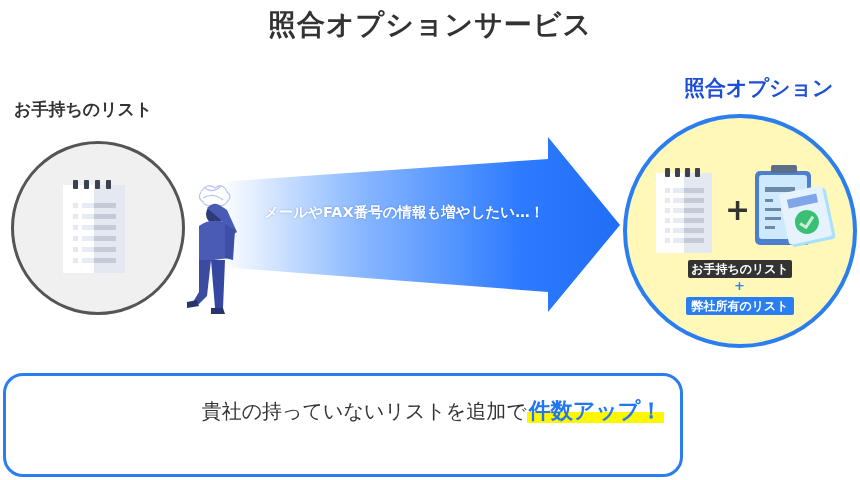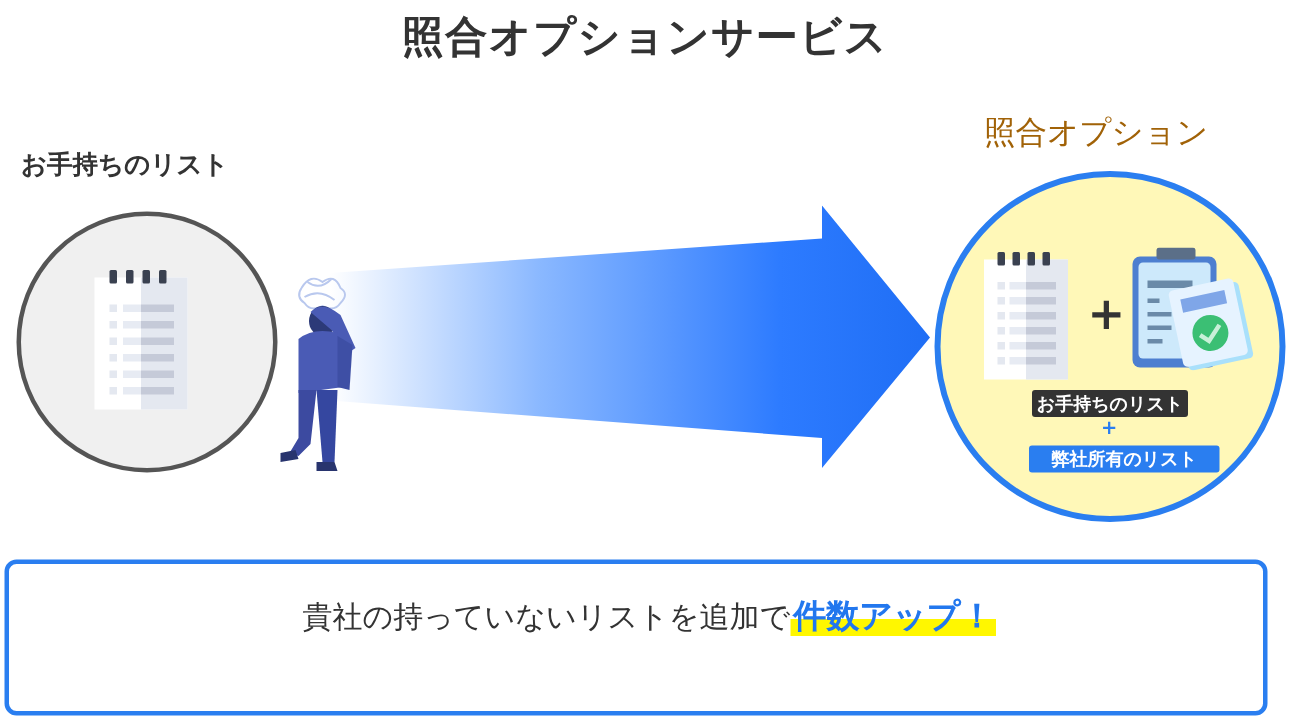--- a/index.html
+++ b/index.html
@@ -17,32 +17,32 @@
   .notepad .dot { position:absolute; width:5px; height:5px; background:#e4e8f0; }
   .notepad .line { position:absolute; height:5px; background:#e7ebf3; }
   .notepad .line2 { position:absolute; height:5px; background:#c5cad8; }
 
   .arrow { position:absolute; left:220px; top:137px; width:400px; height:175px; }
   .arrow-text { position:absolute; left:264px; top:202px; font-size:14.5px; font-weight:bold;
                 color:#fff; line-height:21px; text-shadow:0 0 2px rgba(0,60,160,0.4); }
 
   .person { position:absolute; left:185px; top:178px; width:70px; height:145px; }
 
-  .right-label { position:absolute; top:74px; left:656px; font-size:21px; font-weight:normal; color:#a16207; }
+  .right-label { position:absolute; top:74px; left:684px; font-size:21px; font-weight:bold; color:#1d4ed8; }
   .right-circle { position:absolute; top:114px; left:623px; width:234px; height:234px;
                   border-radius:50%; background:#fff8b8; border:4px solid #2a7ef0; }
   .plus-big { position:absolute; left:725px; top:192px; font-size:30px; font-weight:bold; color:#333; }
   .tag-dark { position:absolute; left:688px; top:260px; width:104px; height:18px; background:#333;
               color:#fff; font-size:12px; font-weight:bold; text-align:center; line-height:18px; border-radius:2px; }
   .plus-small { position:absolute; left:734px; top:278px; font-size:13px; font-weight:bold; color:#2a7ef0; }
-  .tag-blue { position:absolute; left:686px; top:297px; width:127px; height:18px; background:#2a7ef0;
+  .tag-blue { position:absolute; left:686px; top:297px; width:108px; height:18px; background:#2a7ef0;
               color:#fff; font-size:12px; font-weight:bold; text-align:center; line-height:18px; border-radius:2px; }
 
-  .bottom-box { position:absolute; left:3px; top:373px; width:842px; height:104px;
-                border:3px solid #2a7ef0; border-radius:8px; background:#fff; }
+  .bottom-box { position:absolute; left:3px; top:373px; width:680px; height:104px;
+                border:3px solid #2a7ef0; border-radius:20px; background:#fff; }
   .bottom-line { position:absolute; width:854px; left:0; text-align:center; font-size:20px; color:#333; }
   .bottom-line .hl { color:#2277ee; font-weight:bold; font-size:22px;
                      background:linear-gradient(transparent 55%, #fff700 55%); padding:0 2px; }
 </style>
 </head>
 <body>
 
 <div class="title">照合オプションサービス</div>
 
 <div class="left-label">お手持ちのリスト</div>
@@ -95,20 +95,21 @@
   <ellipse cx="30" cy="36" rx="9" ry="10" fill="#2c3a78"></ellipse>
   <path d="M22 30 q8-8 20 2 l10 22 l-6 4 l-10-16z" fill="#4a5bb5"></path>
   <path d="M14 48 q10-8 26-4 l4 36 l-30 4z" fill="#4a5bb5"></path>
   <path d="M40 46 l10 6 l-2 30 l-8 -2z" fill="#3e4fa5"></path>
   <path d="M14 82 l12 0 l-4 36 l-8 8 l-6-2 l6-10z" fill="#3c4aa0"></path>
   <path d="M26 82 l14 0 l-2 48 l-8 0 z" fill="#3547a0"></path>
   <path d="M2 124 l10-2 l2 6 l-12 2z M26 130 l12 0 l2 6 l-14 0z" fill="#28346e"></path>
 </svg>
 
 <div class="arrow-text">
+  <div>メールやFAX番号の情報も増やしたい…！</div>
 </div>
 
 <div class="right-label">照合オプション</div>
 <div class="right-circle"></div>
 
 <div class="notepad" style="left:656px; top:168px; width:56px; height:86px;">
   <div class="sheet" style="width:56px;height:80px"></div>
     <div class="sheet-shade" style="left:28px;width:28px;height:80px"></div>
   <div class="ring" style="left:9px"></div>
     <div class="ring" style="left:19px"></div>

